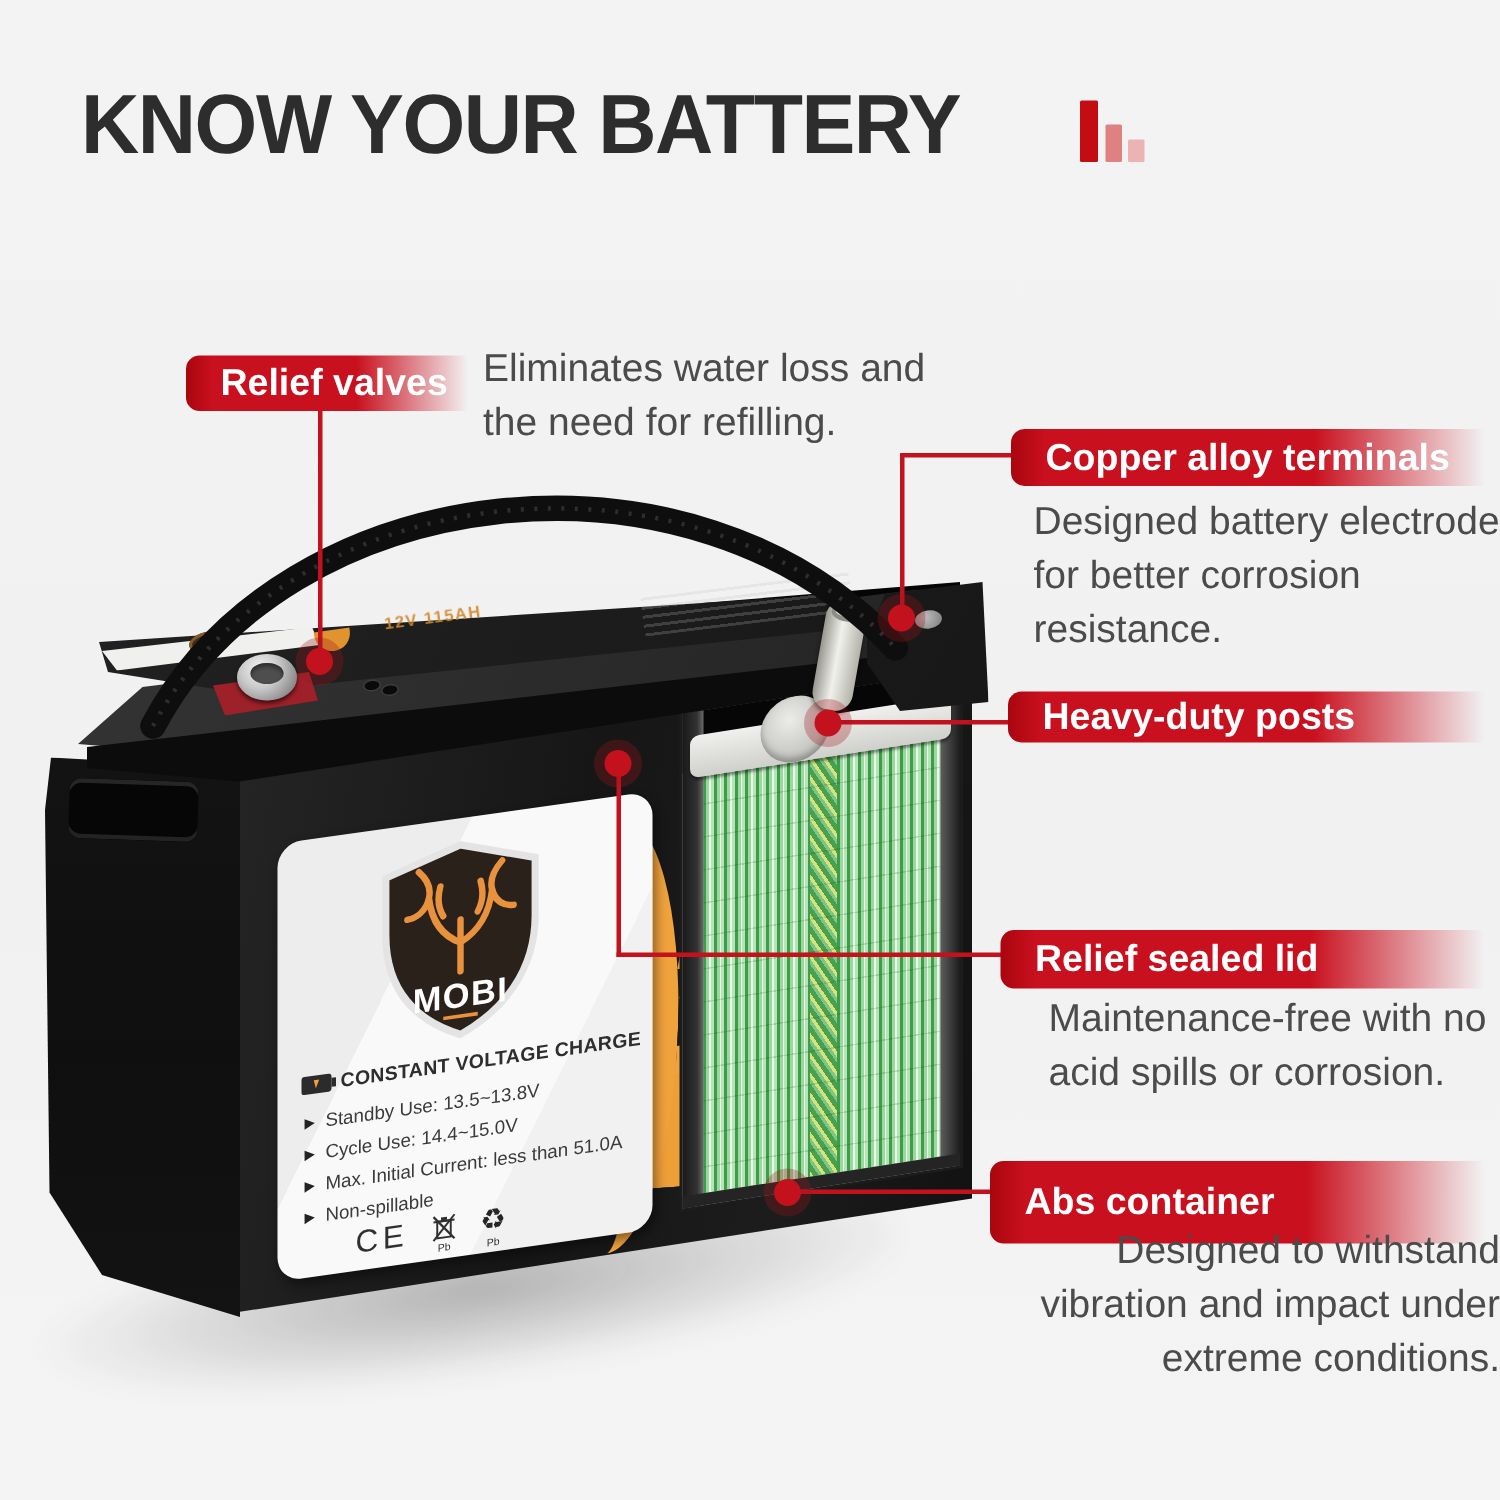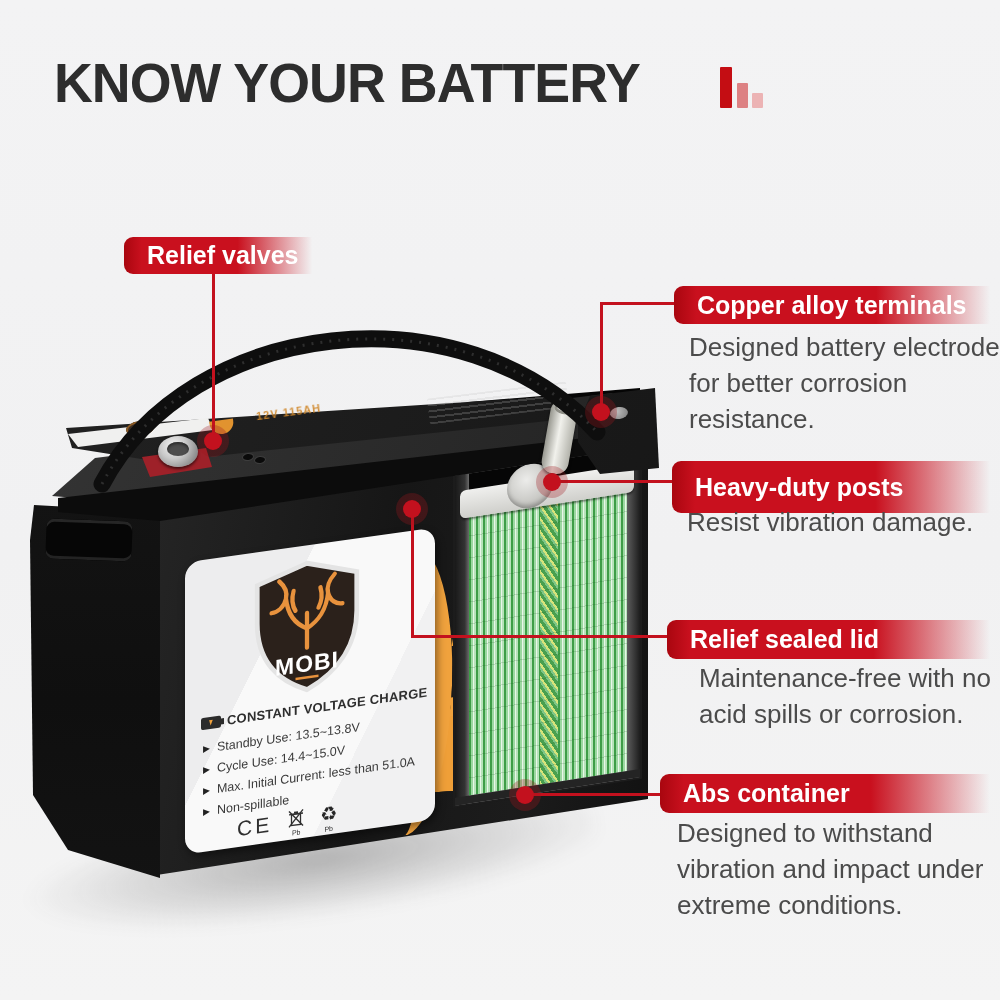--- a/index.html
+++ b/index.html
@@ -139,29 +139,29 @@
   #dot-posts{left:543px;top:473px;} #dot-lid{left:403px;top:500px;} #dot-abs{left:516px;top:786px;}
 
   
   .pill{position:absolute;height:38px;border-radius:9px;display:flex;align-items:center;
         padding-left:23px;box-sizing:border-box;
         background:linear-gradient(90deg,#a9060f,#c9101e 7%,#c9101e 62%,rgba(201,16,30,0) 97%);}
   .pill span{font-size:25px;font-weight:bold;color:#fff;white-space:nowrap;}
   #pill-relief{left:124px;top:237px;width:196px;height:37px;
         background:linear-gradient(90deg,#a9060f,#c9101e 9%,#c9101e 58%,rgba(201,16,30,0) 96%);}
   #pill-copper{left:674px;top:286px;width:326px;}
-  #pill-posts{left:672px;top:461px;width:328px;height:52px;}
+  #pill-posts{left:672px;top:461px;width:328px;height:34px;}
   #pill-lid{left:667px;top:620px;width:333px;height:39px;}
-  #pill-abs{left:660px;top:774px;width:340px;height:39px;}
+  #pill-abs{left:660px;top:774px;width:340px;height:55px;}
   .desc{position:absolute;font-size:26px;line-height:36px;color:#4b4b4b;white-space:pre-line;}
   #desc-relief{left:322px;top:227px;width:320px;}
   #desc-copper{left:689px;top:329px;width:311px;}
   #desc-posts{left:687px;top:504px;width:313px;}
   #desc-lid{left:679px;top:660px;width:321px;margin-left:20px;}
-  #desc-abs{left:677px;top:815px;width:323px;}
+  #desc-abs{left:677px;top:815px;width:323px;text-align:right;}
 </style>
 </head>
 <body>
 
 <div class="scene">
 
   <div class="title">KNOW YOUR BATTERY</div>
   <div class="tbar" id="tbar1"></div>
   <div class="tbar" id="tbar2"></div>
   <div class="tbar" id="tbar3"></div>
@@ -286,23 +286,24 @@
   <div class="pill" id="pill-posts">
     <span>Heavy-duty posts</span>
   </div>
   <div class="pill" id="pill-lid">
     <span>Relief sealed lid</span>
   </div>
   <div class="pill" id="pill-abs">
     <span>Abs container</span>
   </div>
 
+  <div class="desc" id="desc-relief">Eliminates water loss and
+the need for refilling.</div>
   <div class="desc" id="desc-copper">Designed battery electrode
 for better corrosion
 resistance.</div>
-  <div class="desc" id="desc-posts">Resist vibration damage.</div>
   <div class="desc" id="desc-lid">Maintenance-free with no
 acid spills or corrosion.</div>
   <div class="desc" id="desc-abs">Designed to withstand
 vibration and impact under
 extreme conditions.</div>
 
 </div>
 
 </body></html>

